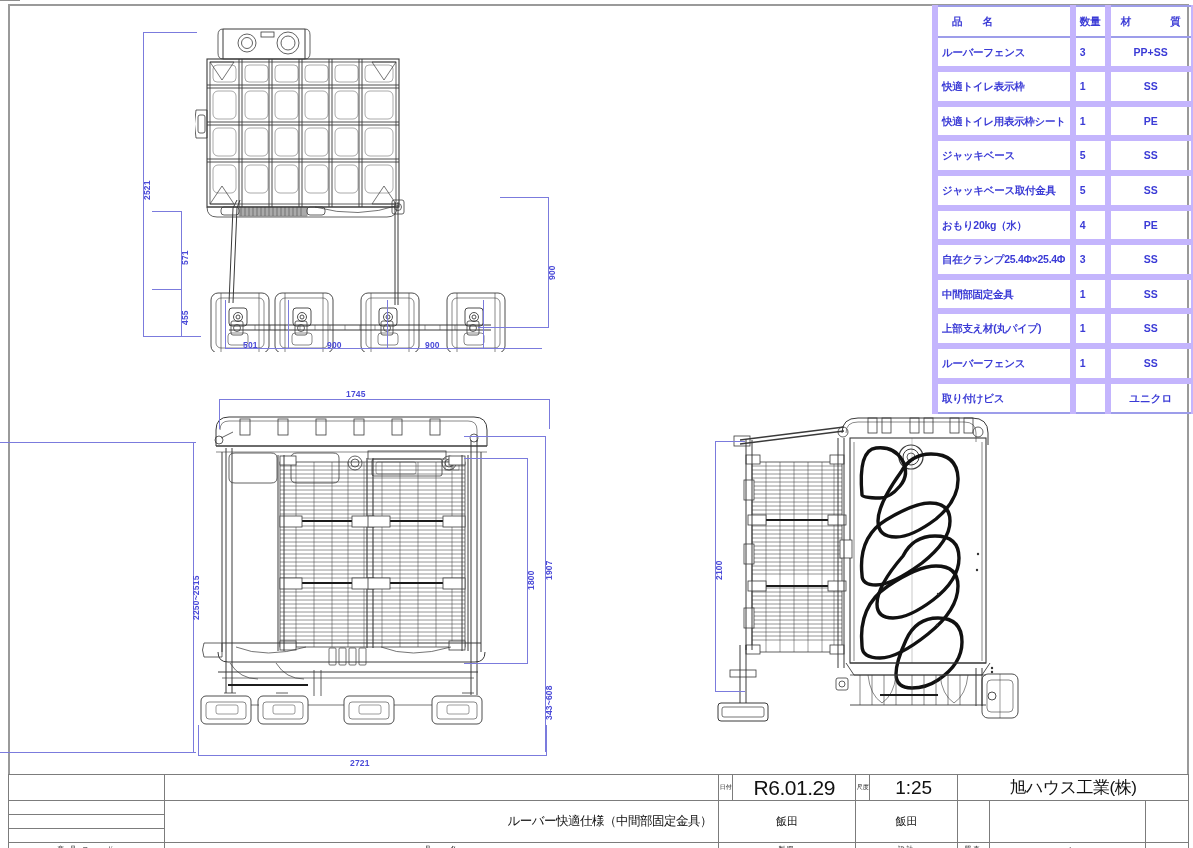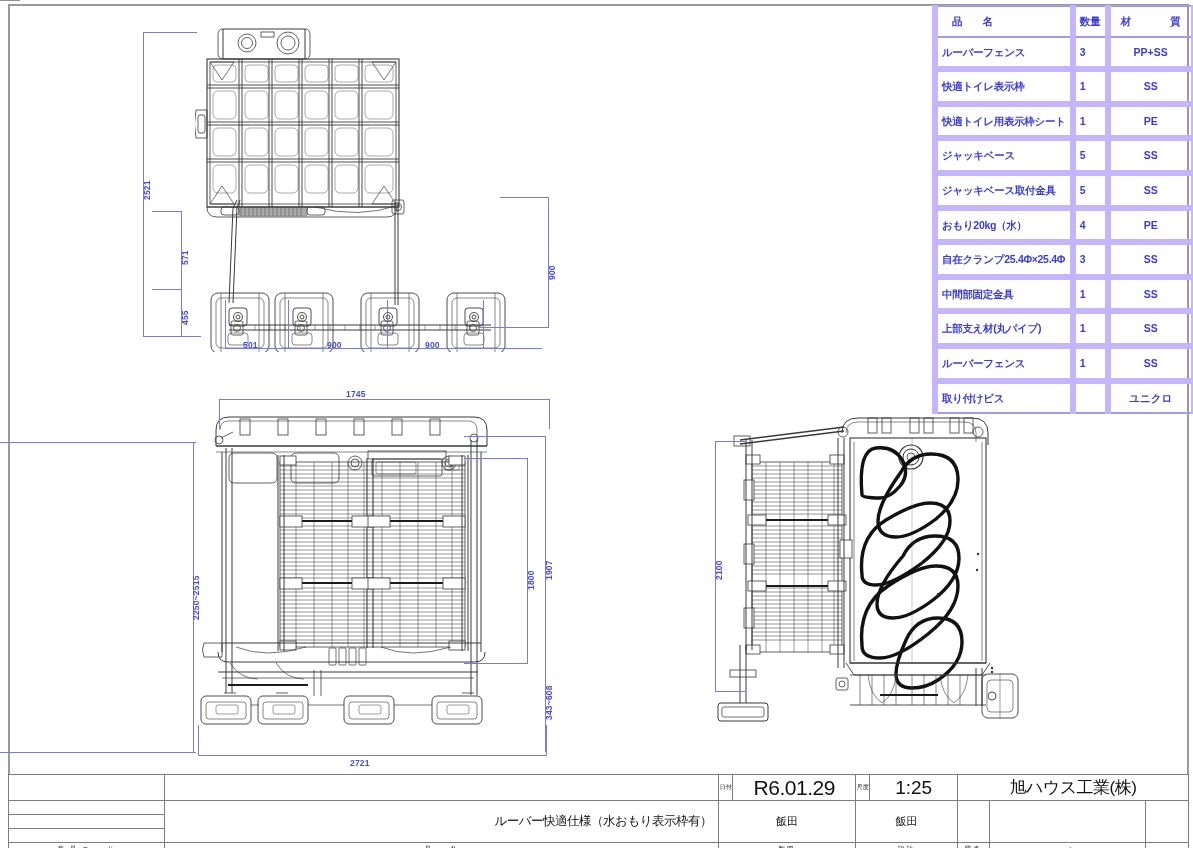--- a/index.html
+++ b/index.html
@@ -729,21 +729,21 @@
         <td class="tb-blank" style="width:500px;"></td>
         <td class="tb-date-lbl" rowspan="1">日付</td>
         <td class="tb-date" style="width:110px;">R6.01.29</td>
         <td class="tb-scale-lbl">尺度</td>
         <td class="tb-scale" style="width:78px;">1:25</td>
         <td class="tb-company" colspan="3">旭ハウス工業(株)</td>
       </tr>
       <tr style="height:14px;">
         <td class="tb-blank"></td>
         <td class="tb-blank" rowspan="3" style="padding:0 6px 0 0;text-align:right;">
-          <span class="tb-prodname">ルーバー快適仕様（水おもり表示枠有）</span>
+          <span class="tb-prodname">ルーバー快適仕様（中間部固定金具）</span>
         </td>
         <td class="tb-person" colspan="2" rowspan="3">飯田</td>
         <td class="tb-person" colspan="2" rowspan="3">飯田</td>
         <td class="tb-person" style="width:28px;" rowspan="3"></td>
         <td class="tb-blank" style="width:140px;" rowspan="3"></td>
         <td class="tb-blank" style="width:38px;" rowspan="3"></td>
       </tr>
       <tr style="height:14px;">
         <td class="tb-blank"></td>
       </tr>

